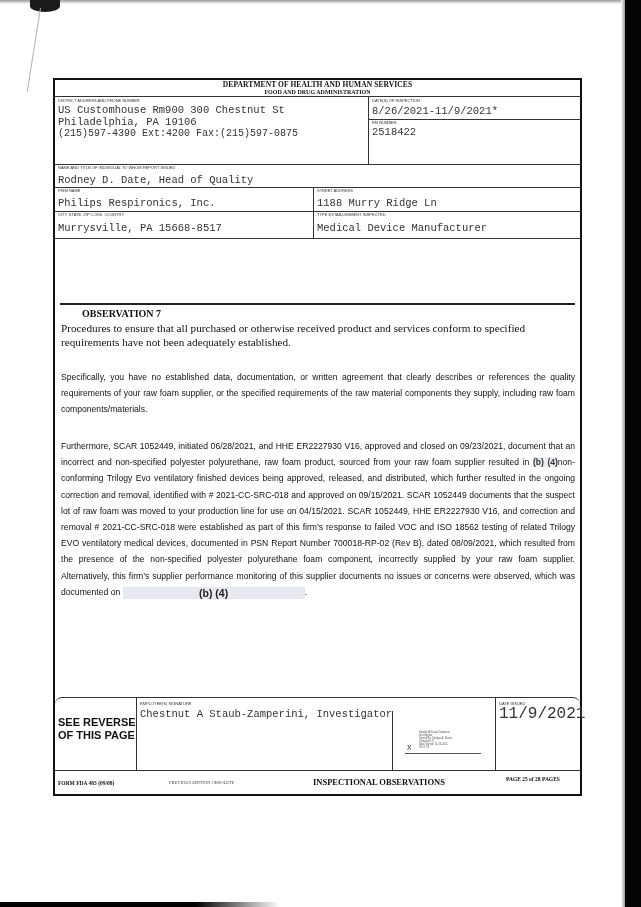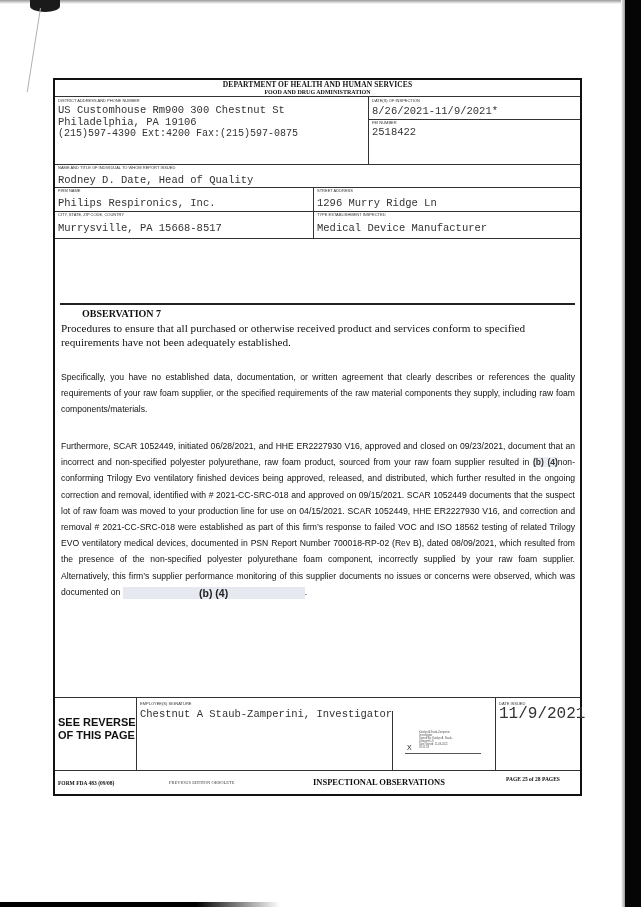--- a/index.html
+++ b/index.html
@@ -28,21 +28,21 @@
 
     .obs-rule { position: absolute; left: 5px; top: 223px; width: 515px; height: 2px; background: #222; }
     .obs-title { position: absolute; left: 6px; top: 228px; font-size: 10px; font-weight: bold; margin-left: 21px; }
     .obs-head { position: absolute; left: 6px; top: 241px; width: 515px; font-size: 11.2px; line-height: 14px; }
     .para { position: absolute; left: 6px; width: 514px; font-family: "Liberation Sans", sans-serif; font-size: 8.6px; line-height: 16.2px; text-align: justify; color: #111; }
     .p1 { top: 289px; }
     .p2 { top: 358px; }
     .redact-inline { font-weight: bold; font-size: 8.5px; background: #e9ecf3; color: #333; }
     .redact-block { display: inline-block; width: 182px; height: 12px; background: #e6e9f0; text-align: center; font-weight: bold; font-size: 10.5px; line-height: 12px; color: #222; vertical-align: -2px; }
 
-    .sig-area { position: absolute; left: 0; top: 617px; width: 525px; height: 72px; border-top: 1px solid #333; }
+    .sig-area { position: absolute; left: 0; top: 617px; width: 525px; height: 72px; border-top: 1px solid #333; border-radius: 7px; }
     .see-reverse { position: absolute; left: 3px; top: 18px; font-family: "Liberation Sans", sans-serif; font-weight: bold; font-size: 11px; line-height: 13px; }
     .sig-stamp { position: absolute; left: 364px; top: 33px; width: 60px; font-family: "Liberation Sans", sans-serif; font-size: 2.6px; line-height: 3px; color: #555; }
     .sig-x { position: absolute; left: 352px; top: 46px; font-family: "Liberation Sans", sans-serif; font-size: 7px; color: #222; }
     .sig-line { position: absolute; left: 350px; top: 55px; width: 76px; height: 1px; background: #555; }
 
     .footer { position: absolute; left: 0; top: 690px; width: 525px; height: 24px; border-top: 1px solid #333; }
     .f-form { position: absolute; left: 3px; top: 9px; font-size: 5.5px; font-weight: bold; }
     .f-prev { position: absolute; left: 114px; top: 9px; font-size: 4.5px; color: #444; text-transform: uppercase; }
     .f-title { position: absolute; left: 243px; top: 6px; font-size: 8.5px; font-weight: bold; margin-left: 15px; }
     .f-page { position: absolute; left: 451px; top: 5px; font-size: 5.5px; font-weight: bold; }
@@ -79,21 +79,21 @@
   <div class="val" style="left:317px; top:46px;">2518422</div>
 
   <span class="lbl" style="left:3px; top:85px;">NAME AND TITLE OF INDIVIDUAL TO WHOM REPORT ISSUED</span>
   <div class="val" style="left:3px; top:94px;">Rodney D. Date, Head of Quality</div>
   <div class="hline" style="left:0; top:107px; width:525px;"></div>
 
   <div class="vline" style="left:258px; top:107px; height:52px;"></div>
   <span class="lbl" style="left:3px; top:108px;">FIRM NAME</span>
   <div class="val" style="left:3px; top:117px;">Philips Respironics, Inc.</div>
   <span class="lbl" style="left:262px; top:108px;">STREET ADDRESS</span>
-  <div class="val" style="left:262px; top:117px;">1296 Murry Ridge Ln</div>
+  <div class="val" style="left:262px; top:117px;">1188 Murry Ridge Ln</div>
   <div class="hline" style="left:0; top:131px; width:525px;"></div>
 
   <span class="lbl" style="left:3px; top:132px;">CITY, STATE, ZIP CODE, COUNTRY</span>
   <div class="val" style="left:3px; top:142px;">Murrysville, PA 15668-8517</div>
   <span class="lbl" style="left:262px; top:132px;">TYPE ESTABLISHMENT INSPECTED</span>
   <div class="val" style="left:262px; top:142px;">Medical Device Manufacturer</div>
   <div class="hline" style="left:0; top:158px; width:525px;"></div>
 
   <div class="obs-rule"></div>
   <div class="obs-title">OBSERVATION 7</div>

